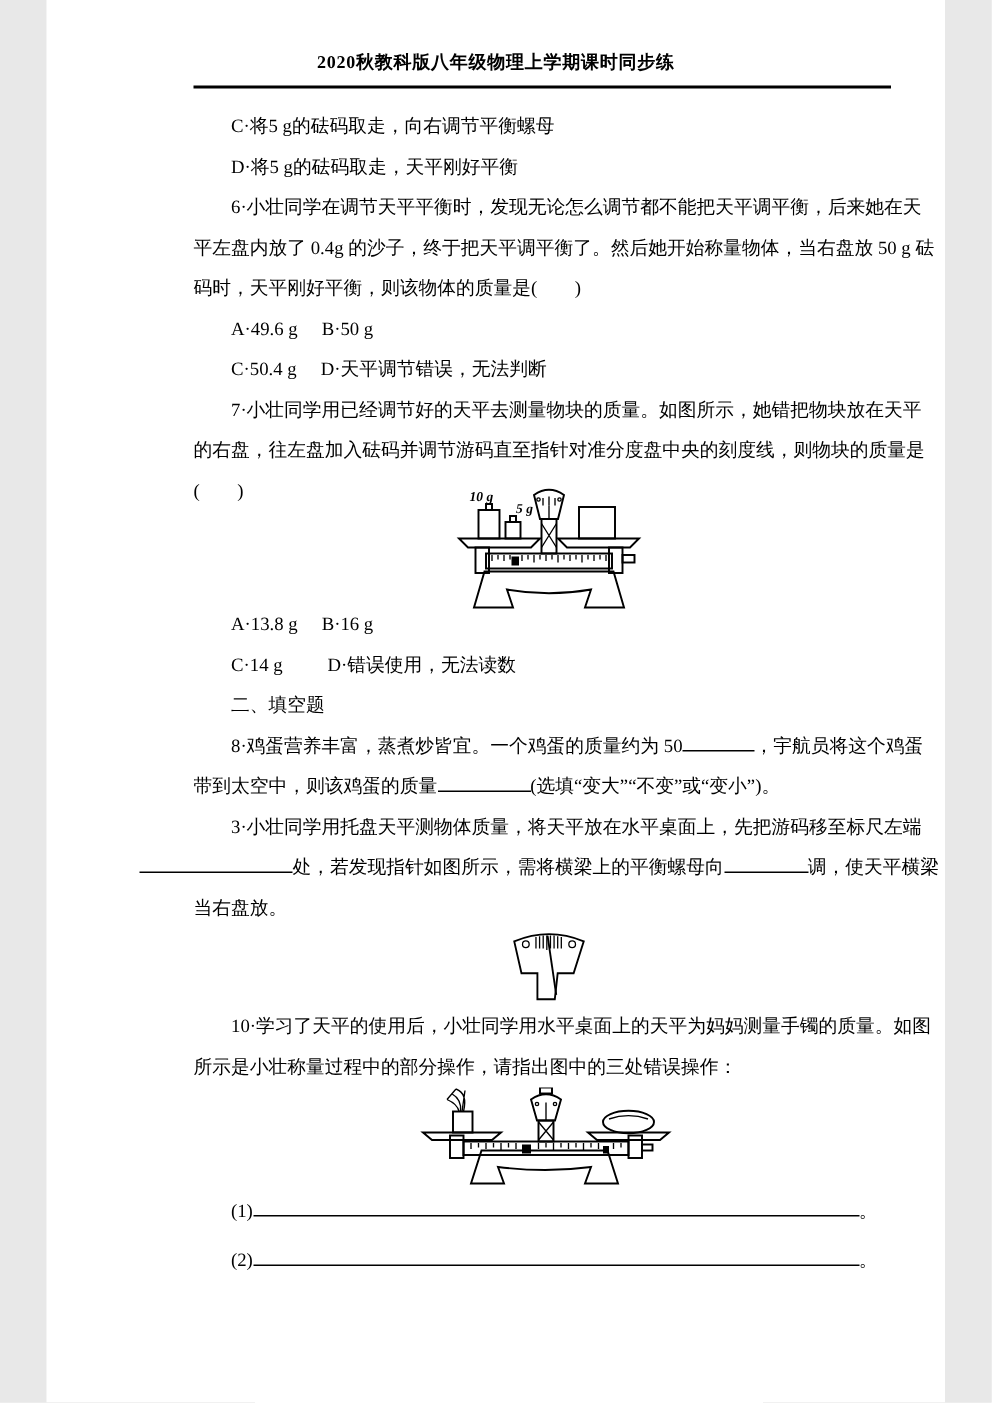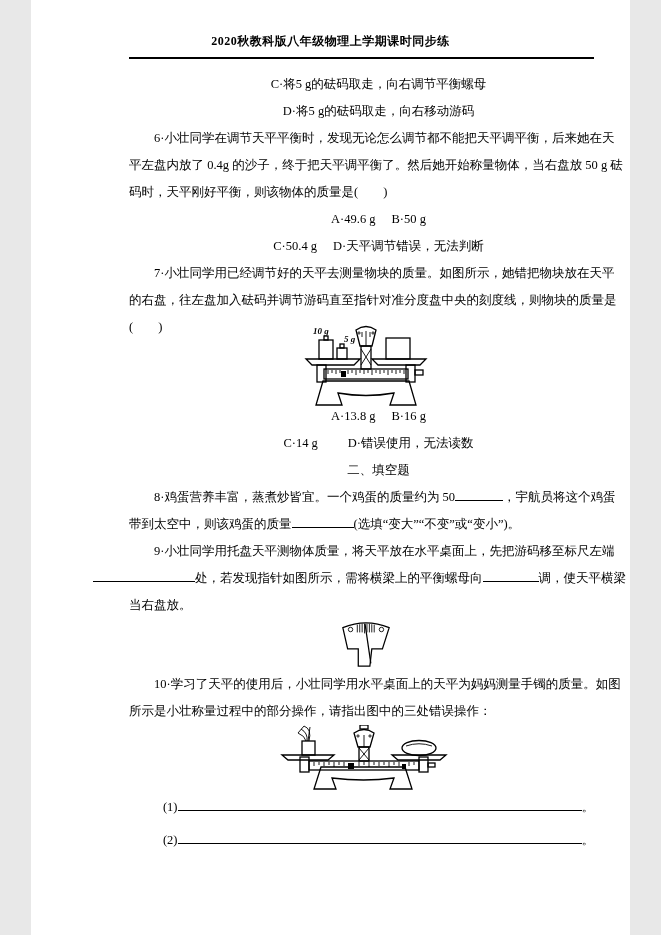--- a/index.html
+++ b/index.html
@@ -20,21 +20,21 @@
     font-size:12px;
     letter-spacing:0.5px;
   }
   .header-rule {
     margin:7px 0 0 98px;
     width:465px; height:0;
     border-top:2px solid #000;
   }
   .content { margin-left:98px; width:474px; padding-top:12px; }
   .line { height:27px; line-height:27px; white-space:nowrap; }
-  .indent { padding-left:25px;text-align:center; }
+  .indent { padding-left:25px; }
   .section-title { font-weight:normal; }
   .gap  { display:inline-block; width:16px; }
   .gap2 { display:inline-block; width:30px; }
   .blank { display:inline-block; height:13px; border-bottom:1px solid #000; }
   .b48 { width:48px; }
   .b62 { width:62px; }
   .b102 { width:102px; margin-left:-36px; }
   .b56 { width:56px; }
   .b404 { width:404px; }
   .fig { display:flex; justify-content:center; }
@@ -54,21 +54,21 @@
 <body>
 
 <div class="page">
 
   <div class="header-title">2020秋教科版八年级物理上学期课时同步练</div>
   <div class="header-rule"></div>
 
   <div class="content">
 
     <div class="line indent">C·将5 g的砝码取走，向右调节平衡螺母</div>
-    <div class="line indent">D·将5 g的砝码取走，向右移动游码</div>
+    <div class="line indent">D·将5 g的砝码取走，天平刚好平衡</div>
 
     <div class="line indent">6·小壮同学在调节天平平衡时，发现无论怎么调节都不能把天平调平衡，后来她在天</div>
     <div class="line">平左盘内放了 0.4g 的沙子，终于把天平调平衡了。然后她开始称量物体，当右盘放 50 g 砝</div>
     <div class="line">码时，天平刚好平衡，则该物体的质量是(　　)</div>
     <div class="line indent"><span>A·49.6 g</span><span class="gap"></span><span>B·50 g</span></div>
     <div class="line indent"><span>C·50.4 g</span><span class="gap"></span><span>D·天平调节错误，无法判断</span></div>
 
     <div class="line indent">7·小壮同学用已经调节好的天平去测量物块的质量。如图所示，她错把物块放在天平</div>
     <div class="line">的右盘，往左盘加入砝码并调节游码直至指针对准分度盘中央的刻度线，则物块的质量是</div>
     <div class="line">(　　)</div>
@@ -102,21 +102,21 @@
     </div>
 
     <div class="line indent"><span>A·13.8 g</span><span class="gap"></span><span>B·16 g</span></div>
     <div class="line indent"><span>C·14 g</span><span class="gap2"></span><span>D·错误使用，无法读数</span></div>
 
     <div class="line indent section-title">二、填空题</div>
 
     <div class="line indent"><span>8·鸡蛋营养丰富，蒸煮炒皆宜。一个鸡蛋的质量约为 50</span><span class="blank b48"></span><span>，宇航员将这个鸡蛋</span></div>
     <div class="line"><span>带到太空中，则该鸡蛋的质量</span><span class="blank b62"></span><span>(选填“变大”“不变”或“变小”)。</span></div>
 
-    <div class="line indent">9·小壮同学用托盘天平测物体质量，将天平放在水平桌面上，先把游码移至标尺左端</div>
+    <div class="line indent">3·小壮同学用托盘天平测物体质量，将天平放在水平桌面上，先把游码移至标尺左端</div>
     <div class="line"><span class="blank b102"></span><span>处，若发现指针如图所示，需将横梁上的平衡螺母向</span><span class="blank b56"></span><span>调，使天平横梁</span></div>
     <div class="line">当右盘放。</div>
 
     <div class="fig fig2">
       <svg viewBox="0 0 62 58" width="62">
         <path class="ln" d="M7 12 Q31 2 55 12 L48 34 L37 34 L35 52 L23 52 L23 34 L12 34 Z"></path>
         <circle class="thin" cx="15" cy="14" r="2.3"></circle>
         <circle class="thin" cx="47" cy="14" r="2.3"></circle>
         <path class="thin" d="M22 9 V17 M24.5 8.5 V17 M27 8 V17 M29.5 8 V18 M32 8 V17 M34.5 8 V17 M37 8.5 V17 M39.5 9 V17"></path>
         <path class="ln" d="M30 8 L36 49"></path>

